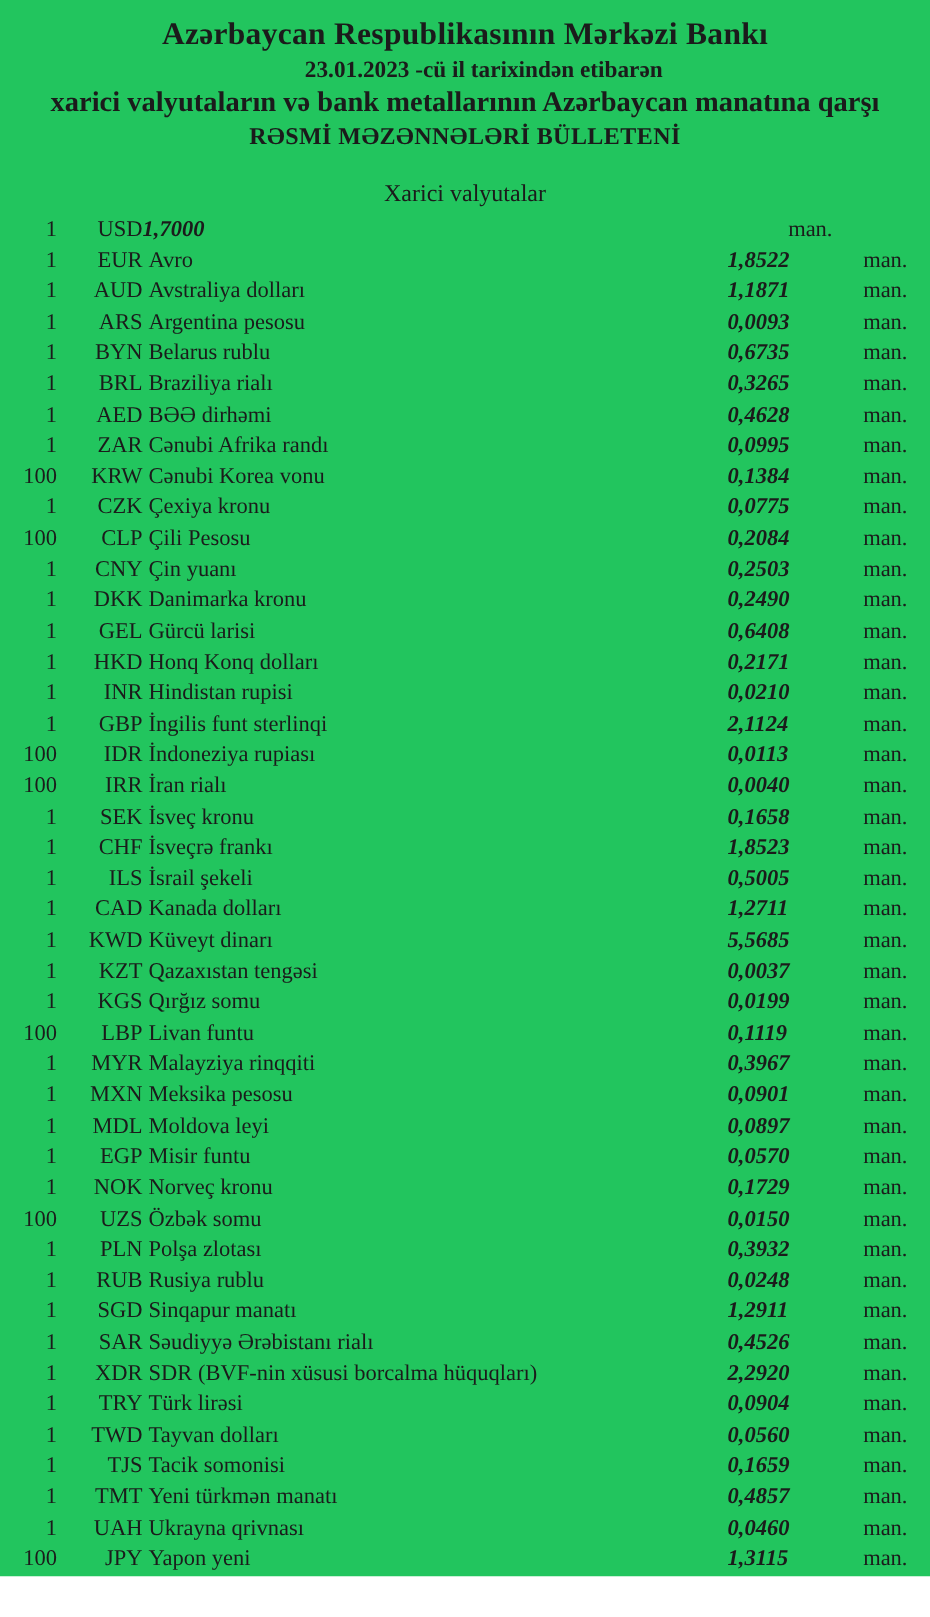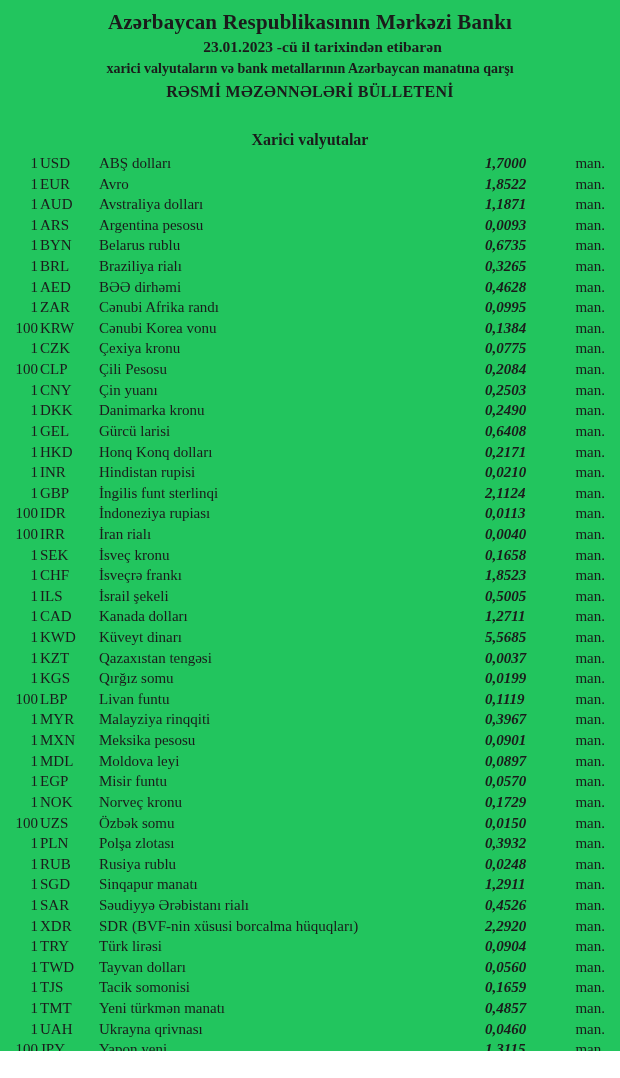--- a/index.html
+++ b/index.html
@@ -25,55 +25,55 @@
     line-height: 28px;
     letter-spacing: 0.2px;
   }
   .date-line {
     font-size: 15.5px;
     font-weight: bold;
     line-height: 22px;
     margin-left: 25px;
   }
   .subtitle-line {
-    font-size: 14px;
+    font-size: 19px;
     font-weight: bold;
     line-height: 22px;
   }
   .bulletin-line {
     font-size: 16px;
     font-weight: bold;
     line-height: 23px;
     letter-spacing: 0.3px;
   }
   .section-title {
     text-align: center;
     font-size: 16px;
-    font-weight: bold;
+    font-weight: normal;
     line-height: 20px;
-    margin-top: 27px;
+    margin-top: 17px;
   }
   .rates-table {
     margin-top: 3px;
     width: 620px;
   }
   .rate-row {
     display: grid;
     grid-template-columns: 40px 55px 1fr 70px 50px;
     width: 605px;
     height: 20.62px;
     line-height: 20.62px;
     font-size: 15px;
   }
   .cell-qty {
     text-align: right;
     padding-right: 2px;
   }
   .cell-code {
-    text-align: left;
+    text-align: right;
   }
   .cell-name {
     text-align: left;
     padding-left: 4px;
     white-space: nowrap;
     overflow: hidden;
   }
   .cell-rate {
     text-align: left;
     font-weight: bold;
@@ -95,21 +95,20 @@
     <div class="subtitle-line">xarici valyutaların və bank metallarının Azərbaycan manatına qarşı</div>
     <div class="bulletin-line">RƏSMİ MƏZƏNNƏLƏRİ BÜLLETENİ</div>
   </div>
 
   <div class="section-title">Xarici valyutalar</div>
 
   <div class="rates-table">
     <div class="rate-row">
       <span class="cell-qty">1</span>
       <span class="cell-code">USD</span>
-      <span class="cell-name">ABŞ dolları</span>
       <span class="cell-rate">1,7000</span>
       <span class="cell-unit">man.</span>
     </div>
 
     <div class="rate-row">
       <span class="cell-qty">1</span>
       <span class="cell-code">EUR</span>
       <span class="cell-name">Avro</span>
       <span class="cell-rate">1,8522</span>
       <span class="cell-unit">man.</span>

